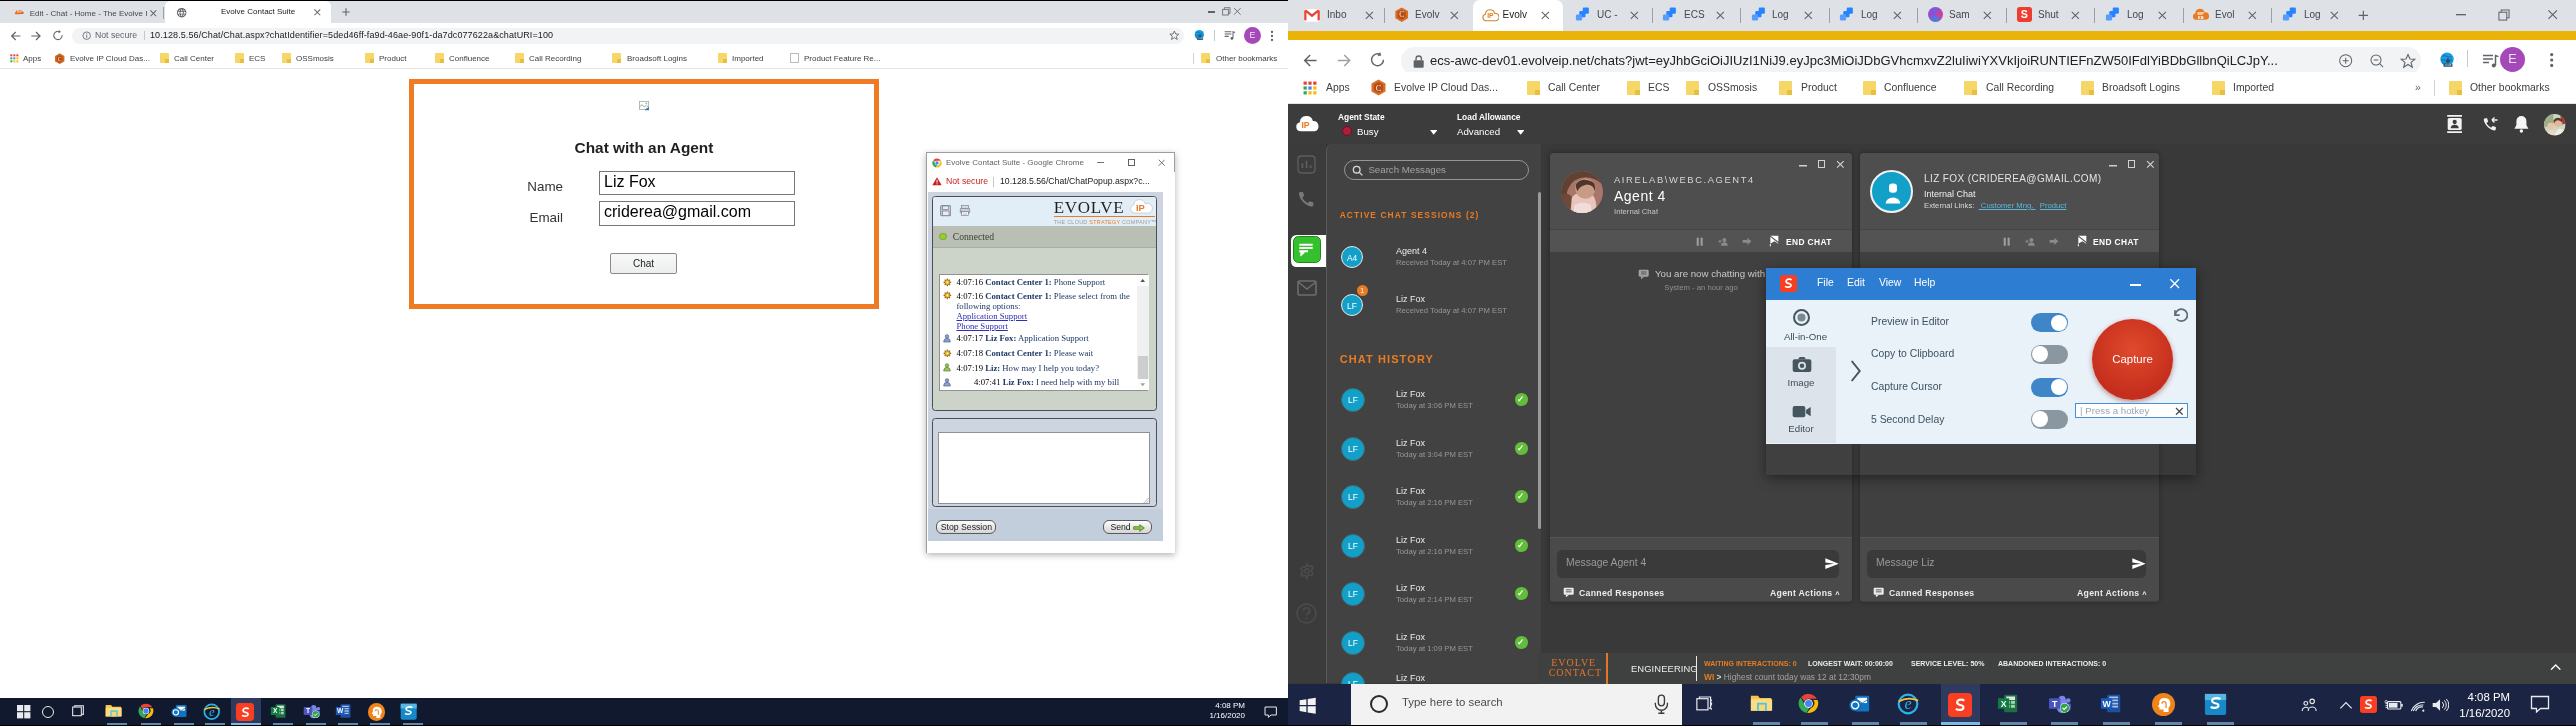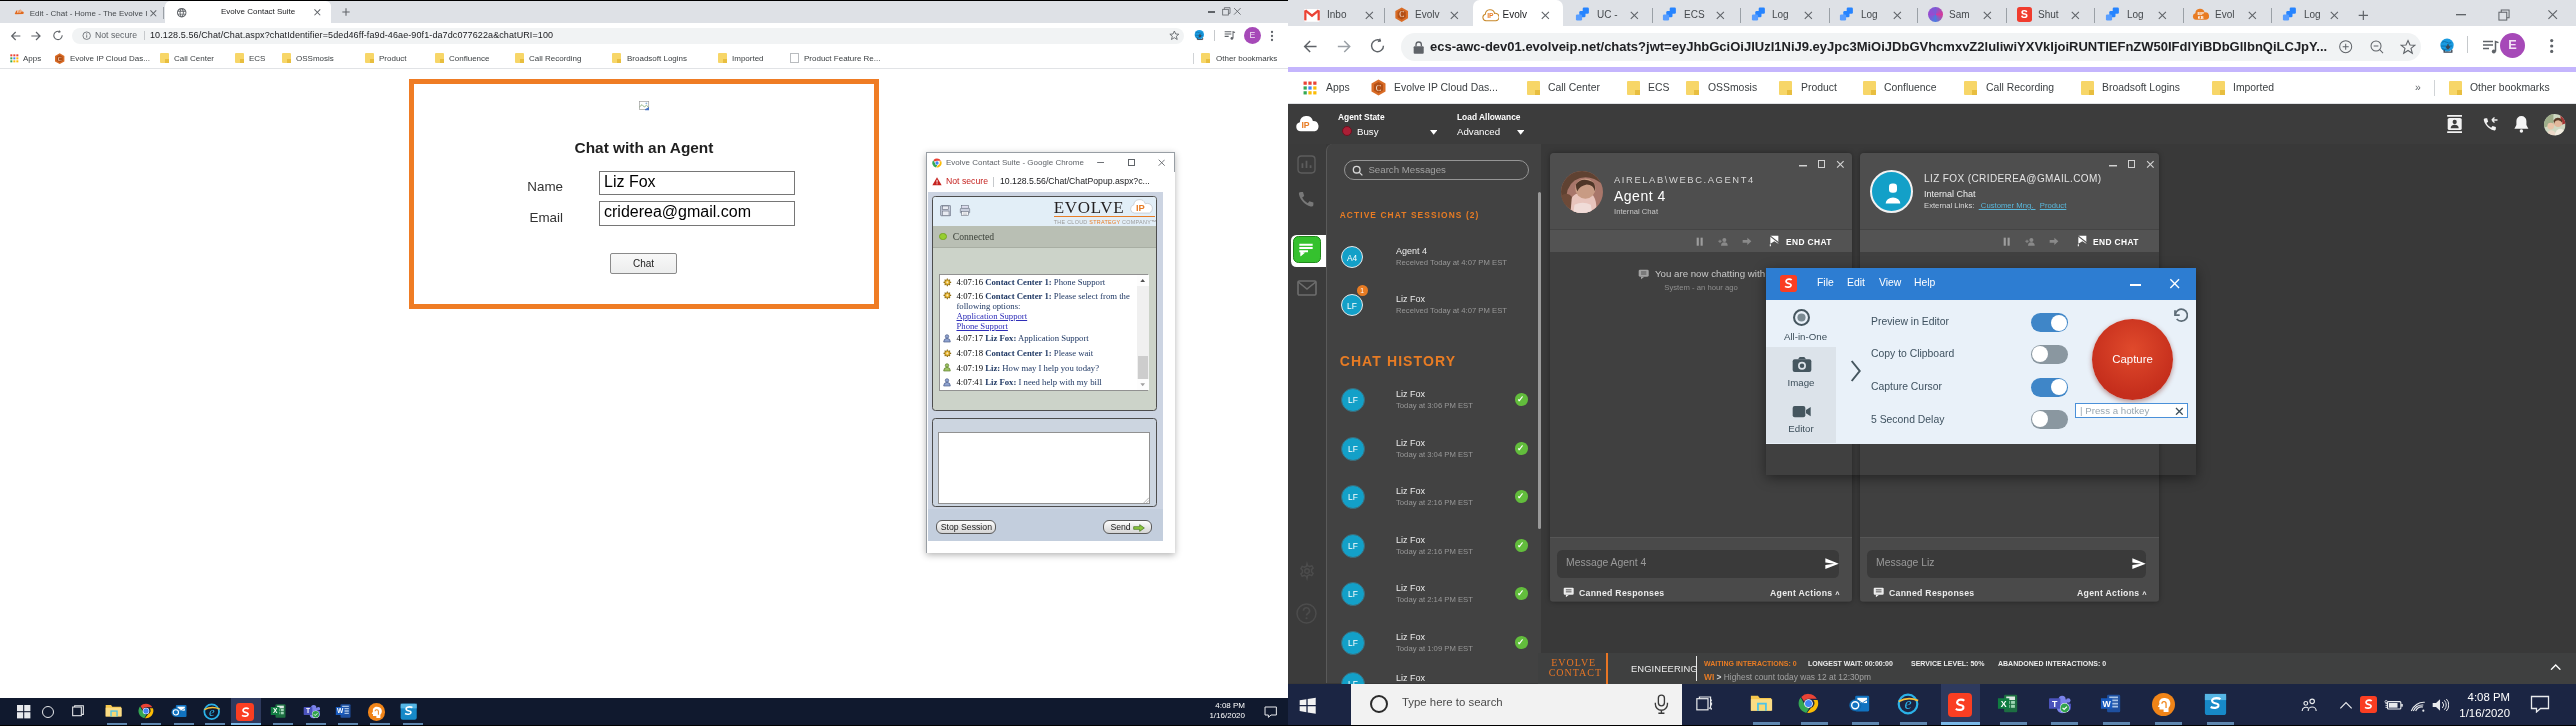--- a/index.html
+++ b/index.html
@@ -256,21 +256,21 @@
                     <circle cx="6.5" cy="6.5" r="4" fill="#e8b32a" stroke="#8a6a10"></circle>
                     <g stroke="#8a6a10" stroke-width="1.6">
                       <path d="M6.5 0.8 v2 M6.5 10.2 v2 M0.8 6.5 h2 M10.2 6.5 h2 M2.5 2.5 l1.4 1.4 M9.1 9.1 l1.4 1.4 M10.5 2.5 L9.1 3.9 M3.9 9.1 L2.5 10.5"></path>
                     </g>
                     <circle cx="6.5" cy="6.5" r="1.6" fill="#fbe9b5"></circle>
                   </svg><span style="color:#000;">4:07:18</span> <b>Contact Center 1:</b> Please wait</div>
             <div style="padding:2.7px 0 2px 14.8px;position:relative;"><svg class="abs" style="left:1.3px;top:3.4px;" width="8" height="8.7" viewBox="0 0 12 13">
                     <circle cx="6" cy="3.6" r="2.6" fill="#9ec464" stroke="#5a7a2a"></circle>
                     <path d="M1 12 a5 5.5 0 0 1 10 0 Z" fill="#9ec464" stroke="#5a7a2a"></path>
                   </svg><span style="color:#000;">4:07:19</span> <b>Liz:</b> How may I help you today?</div>
-            <div style="padding:2.7px 0 2px 14.8px;position:relative;"><svg class="abs" style="left:1.3px;top:3.4px;" width="8" height="8.7" viewBox="0 0 12 13">
+            <div style="padding:2.7px 0 2px 14.8px;position:relative;text-align:center;"><svg class="abs" style="left:1.3px;top:3.4px;" width="8" height="8.7" viewBox="0 0 12 13">
                     <circle cx="6" cy="3.6" r="2.6" fill="#8fa3d0" stroke="#4a5a86"></circle>
                     <path d="M1 12 a5 5.5 0 0 1 10 0 Z" fill="#8fa3d0" stroke="#4a5a86"></path>
                   </svg><span style="color:#000;">4:07:41</span> <b>Liz Fox:</b> I need help with my bill</div>
           </div>
           <div class="abs" style="left:197px;top:0;width:11.4px;height:115px;background:#f0f0f0;">
             <div class="abs" style="left:0;top:0;width:11.4px;height:11.4px;background:#fdfdfd;"><svg width="11.4" height="11.4" viewBox="0 0 17 17">
                     <path d="M8.5 6 L12 10.5 H5 Z" fill="#505050"></path>
                   </svg></div>
             <div class="abs" style="left:0.7px;top:81px;width:10px;height:25.5px;background:#cdcdcd;"></div>
             <div class="abs" style="left:0;top:104px;width:11.4px;height:11.4px;background:#fdfdfd;"><svg width="11.4" height="11.4" viewBox="0 0 17 17">
@@ -397,21 +397,21 @@
         <div class="ul" style="left:205px;"></div>
         <div class="ul" style="left:231px;width:29.5px;background:#7ab8e8;"></div>
         <div class="ul" style="left:273px;"></div>
         <div class="ul" style="left:306px;"></div>
         <div class="ul" style="left:338px;"></div>
         <div class="ul" style="left:370px;"></div>
         <div class="ul" style="left:403px;"></div>
   </div>
 </div>
 
-<div id="rscreen" class="abs" style="left:1288px;top:0;width:1288px;height:727px;background:#c4b5fd;">
+<div id="rscreen" class="abs" style="left:1288px;top:0;width:1288px;height:727px;background:#eab308;">
   <div class="abs tabstrip" style="left:0;top:0;width:1288px;height:31px;"></div>
 
   <svg class="abs" style="left:16px;top:8.7px;" width="16" height="13.4" viewBox="0 0 24 20">
         <rect x="0" y="0" width="24" height="19" rx="2" fill="#fff"></rect>
         <path d="M2 2 L12 10 L22 2" stroke="#ea4335" stroke-width="3.4" fill="none"></path>
         <path d="M2 2 V17" stroke="#ea4335" stroke-width="3.4"></path>
         <path d="M22 2 V17" stroke="#ea4335" stroke-width="3.4"></path>
       </svg>
   <div class="abs tabtxt" style="left:39px;top:8.7px;width:32px;font-size:10px;">Inbo</div>
   <svg class="abs" style="left:76px;top:10px;" width="10.7" height="10.7" viewBox="0 0 12 12">
@@ -526,21 +526,21 @@
         <rect width="15" height="2" fill="#5f6368"></rect>
       </svg>
   <svg class="abs" style="left:1210px;top:8.7px;" width="12" height="12" viewBox="0 0 13 13">
         <rect x="1" y="3.5" width="8.5" height="8.5" fill="none" stroke="#5f6368" stroke-width="1.1"></rect>
         <path d="M3.5 3.5 V1 h8.5 v8.5 h-2.5" fill="none" stroke="#5f6368" stroke-width="1.1"></path>
       </svg>
   <svg class="abs" style="left:1259px;top:9.4px;" width="11.4" height="11.4" viewBox="0 0 12 12">
         <path d="M1.5 1.5 L10.5 10.5 M10.5 1.5 L1.5 10.5" stroke="#5f6368" stroke-width="1.2"></path>
       </svg>
 
-  <div class="abs" style="left:0;top:26px;width:1288px;height:41px;background:#fff;font-weight:bold;">
+  <div class="abs" style="left:0;top:40px;width:1288px;height:41px;background:#fff;">
     <svg class="abs" style="left:13.4px;top:12px;" width="17.4" height="17" viewBox="0 0 19 18">
           <path d="M10 3 L4 9 L10 15 M4 9 H17" stroke="#5f6368" stroke-width="1.6" fill="none"></path>
         </svg>
     <svg class="abs" style="left:48px;top:12px;" width="17.4" height="17" viewBox="0 0 19 18">
           <path d="M9 3 L15 9 L9 15 M15 9 H2" stroke="#9aa0a6" stroke-width="1.6" fill="none"></path>
         </svg>
     <svg class="abs" style="left:81px;top:11.4px;" width="17" height="17.4" viewBox="0 0 20 20">
           <path d="M17 10 A7 7 0 1 1 13.8 4.2" stroke="#5f6368" stroke-width="1.7" fill="none"></path>
           <path d="M13 1 L14.3 5 L10 6 Z" fill="#5f6368"></path>
         </svg>
@@ -727,21 +727,21 @@
 
       <div class="abs" style="left:14px;top:150px;width:22px;height:22px;border-radius:50%;background:#13a0c8;border:1.3px solid #e8e8e8;color:#fff;font-size:8.4px;text-align:center;line-height:22px;">LF</div>
       <div class="abs" style="left:29.5px;top:141px;width:11.4px;height:11.4px;border-radius:50%;background:#e87c24;color:#fff;font-size:6.7px;text-align:center;line-height:11.4px;">1</div>
       <div class="abs" style="left:69px;top:150px;font-size:9px;color:#ececec;">Liz Fox</div>
       <div class="abs" style="left:69px;top:162px;font-size:7.7px;color:#989898;">Received Today at 4:07 PM EST</div>
       <svg class="abs" style="left:223px;top:153px;" width="13.4" height="12" viewBox="0 0 20 18">
             <rect x="1" y="1" width="18" height="12" rx="2" fill="#2b2b2b"></rect>
             <path d="M5 13 v4 l5-4" fill="#2b2b2b"></path>
             <path d="M4.5 5 h11 M4.5 8 h11" stroke="#555" stroke-width="1.2"></path>
           </svg>
-      <div class="abs o" style="left:12.7px;top:209px;font-size:14px;font-weight:700;letter-spacing:1.1px;">CHAT HISTORY</div>
+      <div class="abs o" style="left:12.7px;top:209px;font-size:11px;font-weight:700;letter-spacing:1.1px;">CHAT HISTORY</div>
 
       <div class="hrow" style="top:244px;">
             <span class="htime">Today at 3:06 PM EST</span>
           </div>
       <div class="hrow" style="top:293px;">
             <span class="htime">Today at 3:04 PM EST</span>
           </div>
       <div class="hrow" style="top:341px;">
             <span class="htime">Today at 2:16 PM EST</span>
           </div>

